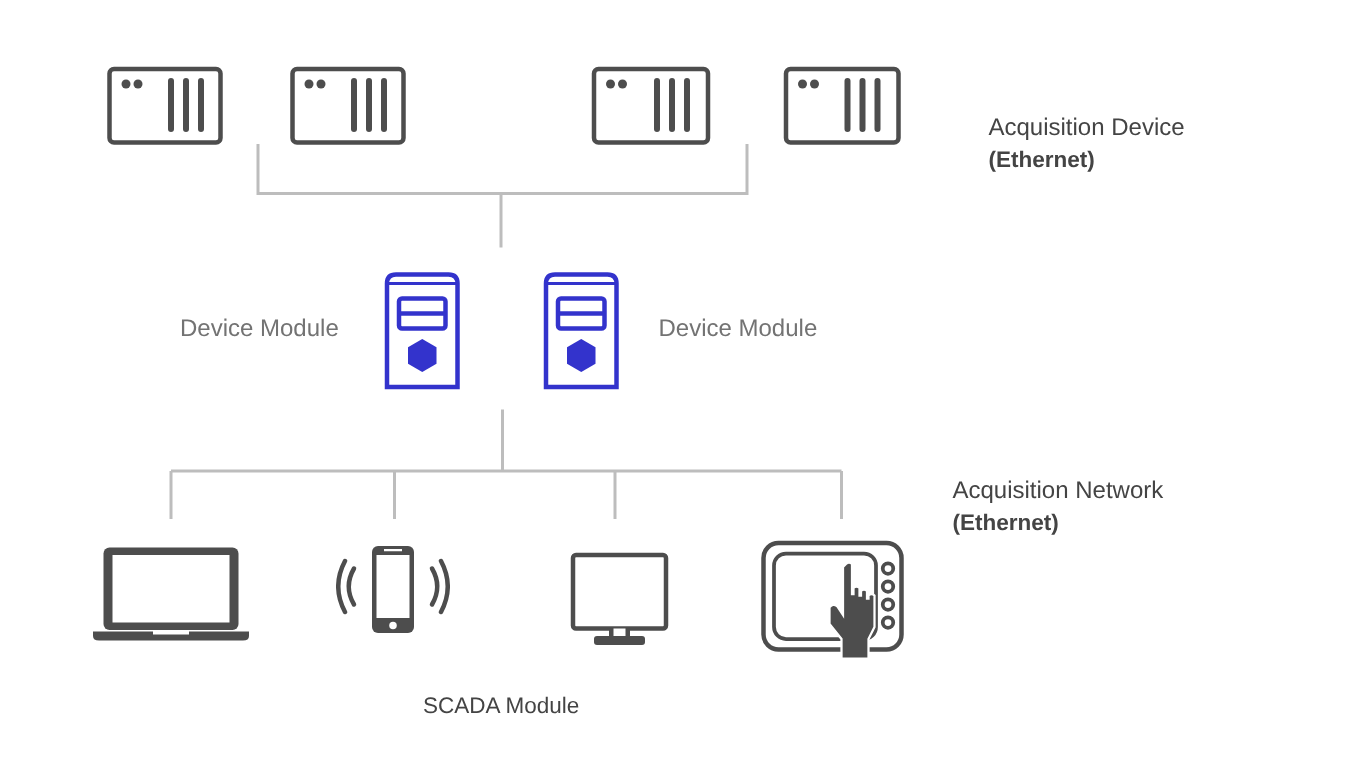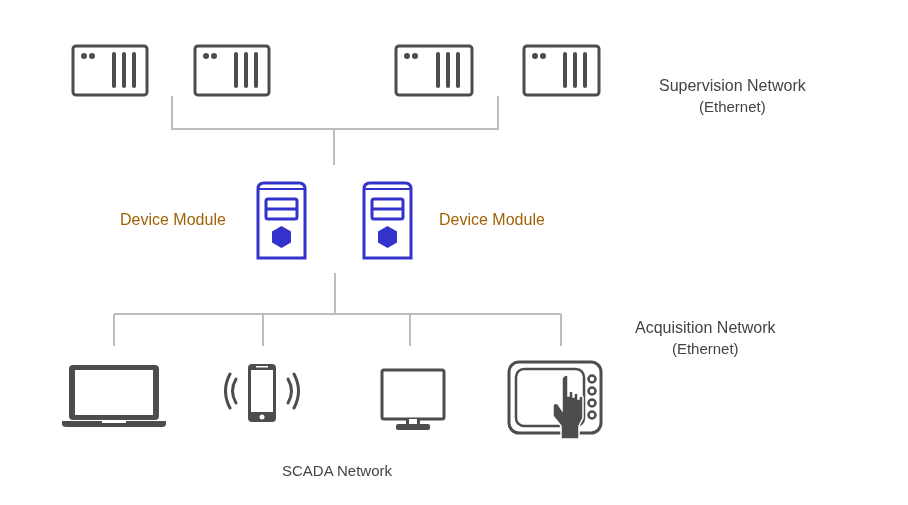--- a/index.html
+++ b/index.html
@@ -1,22 +1,22 @@
 <!DOCTYPE html>
 <html><head>
 <meta charset="utf-8">
 <style>
   html, body { margin:0; padding:0; background:#ffffff; }
   body { width:908px; height:505px; position:relative; overflow:hidden;
          font-family:"Liberation Sans", sans-serif; }
   .abs { position:absolute; }
   svg.layer { position:absolute; left:0; top:0; }
   .label { position:absolute; font-size:16px; color:#444444; white-space:nowrap; }
-  .label b { display:block; font-weight:normal; font-size:15px; color:#444444; margin-top:3px;text-align:center; }
-  .blue { color:#a16207;text-align:right; }
+  .label b { display:block; font-weight:bold; font-size:15px; color:#444444; margin-top:3px; }
+  .blue { color:#737373;text-align:right; }
 </style>
 </head>
 <body>
 
 <svg class="layer" width="908" height="505">
   <g stroke="#bdbdbd" stroke-width="2" fill="none">
 
     <path d="M172 96 V129 H498 V96"></path>
     <line x1="334" y1="129" x2="334" y2="165"></line>
 
@@ -64,21 +64,21 @@
   <circle cx="13" cy="12" r="3" fill="#4d4d4d"></circle>
     <circle cx="21" cy="12" r="3" fill="#4d4d4d"></circle>
   <g stroke="#4d4d4d" stroke-width="4" stroke-linecap="round">
       <line x1="43" y1="10" x2="43" y2="42"></line>
       <line x1="53" y1="10" x2="53" y2="42"></line>
       <line x1="63" y1="10" x2="63" y2="42"></line>
     </g>
 </svg>
 
 <div class="label" style="left:659px;top:77px">
-  <span>Supervision Network</span>
+  <span>Acquisition Device</span>
   <b>(Ethernet)</b>
 </div>
 
 <div class="label blue" style="left:120px;top:211px">Device Module</div>
 <svg class="abs" style="left:256px;top:181px" width="51" height="79" viewBox="0 0 51 79">
   <path d="M2 8 Q2 2 8 2 H43 Q49 2 49 8 V77 H2 Z" fill="none" stroke="#3333cc" stroke-width="3"></path>
   <line x1="3" y1="8" x2="48" y2="8" stroke="#3333cc" stroke-width="2"></line>
   <rect x="10" y="18" width="31" height="20" rx="2" fill="none" stroke="#3333cc" stroke-width="3"></rect>
   <line x1="10" y1="28" x2="41" y2="28" stroke="#3333cc" stroke-width="3"></line>
   <polygon points="25.5,45 35,50.5 35,61.5 25.5,67 16,61.5 16,50.5" fill="#3333cc"></polygon>
@@ -126,13 +126,13 @@
   <rect x="9" y="9" width="68" height="57" rx="8" fill="none" stroke="#4d4d4d" stroke-width="2.5"></rect>
   <g fill="none" stroke="#4d4d4d" stroke-width="2.5">
     <circle cx="85" cy="19" r="3.5"></circle>
       <circle cx="85" cy="31" r="3.5"></circle>
     <circle cx="85" cy="43" r="3.5"></circle>
       <circle cx="85" cy="55" r="3.5"></circle>
   </g>
   <path d="M57 16 Q59 14 61 16 V36 H62 V32 Q64 30 66 32 V37 H67 V34 Q69 32 71 34 V39 H72 V37 Q74 35 76 37 V58 L72 66 V79 H54 V66 L46 56 V45 Q48 42 51 44 L55 50 V18 Z" fill="#4d4d4d" stroke="#ffffff" stroke-width="1.5"></path>
 </svg>
 
-<div class="label" style="left:282px;top:462px;font-size:15px">SCADA Network</div>
+<div class="label" style="left:282px;top:462px;font-size:15px">SCADA Module</div>
 
 </body></html>

